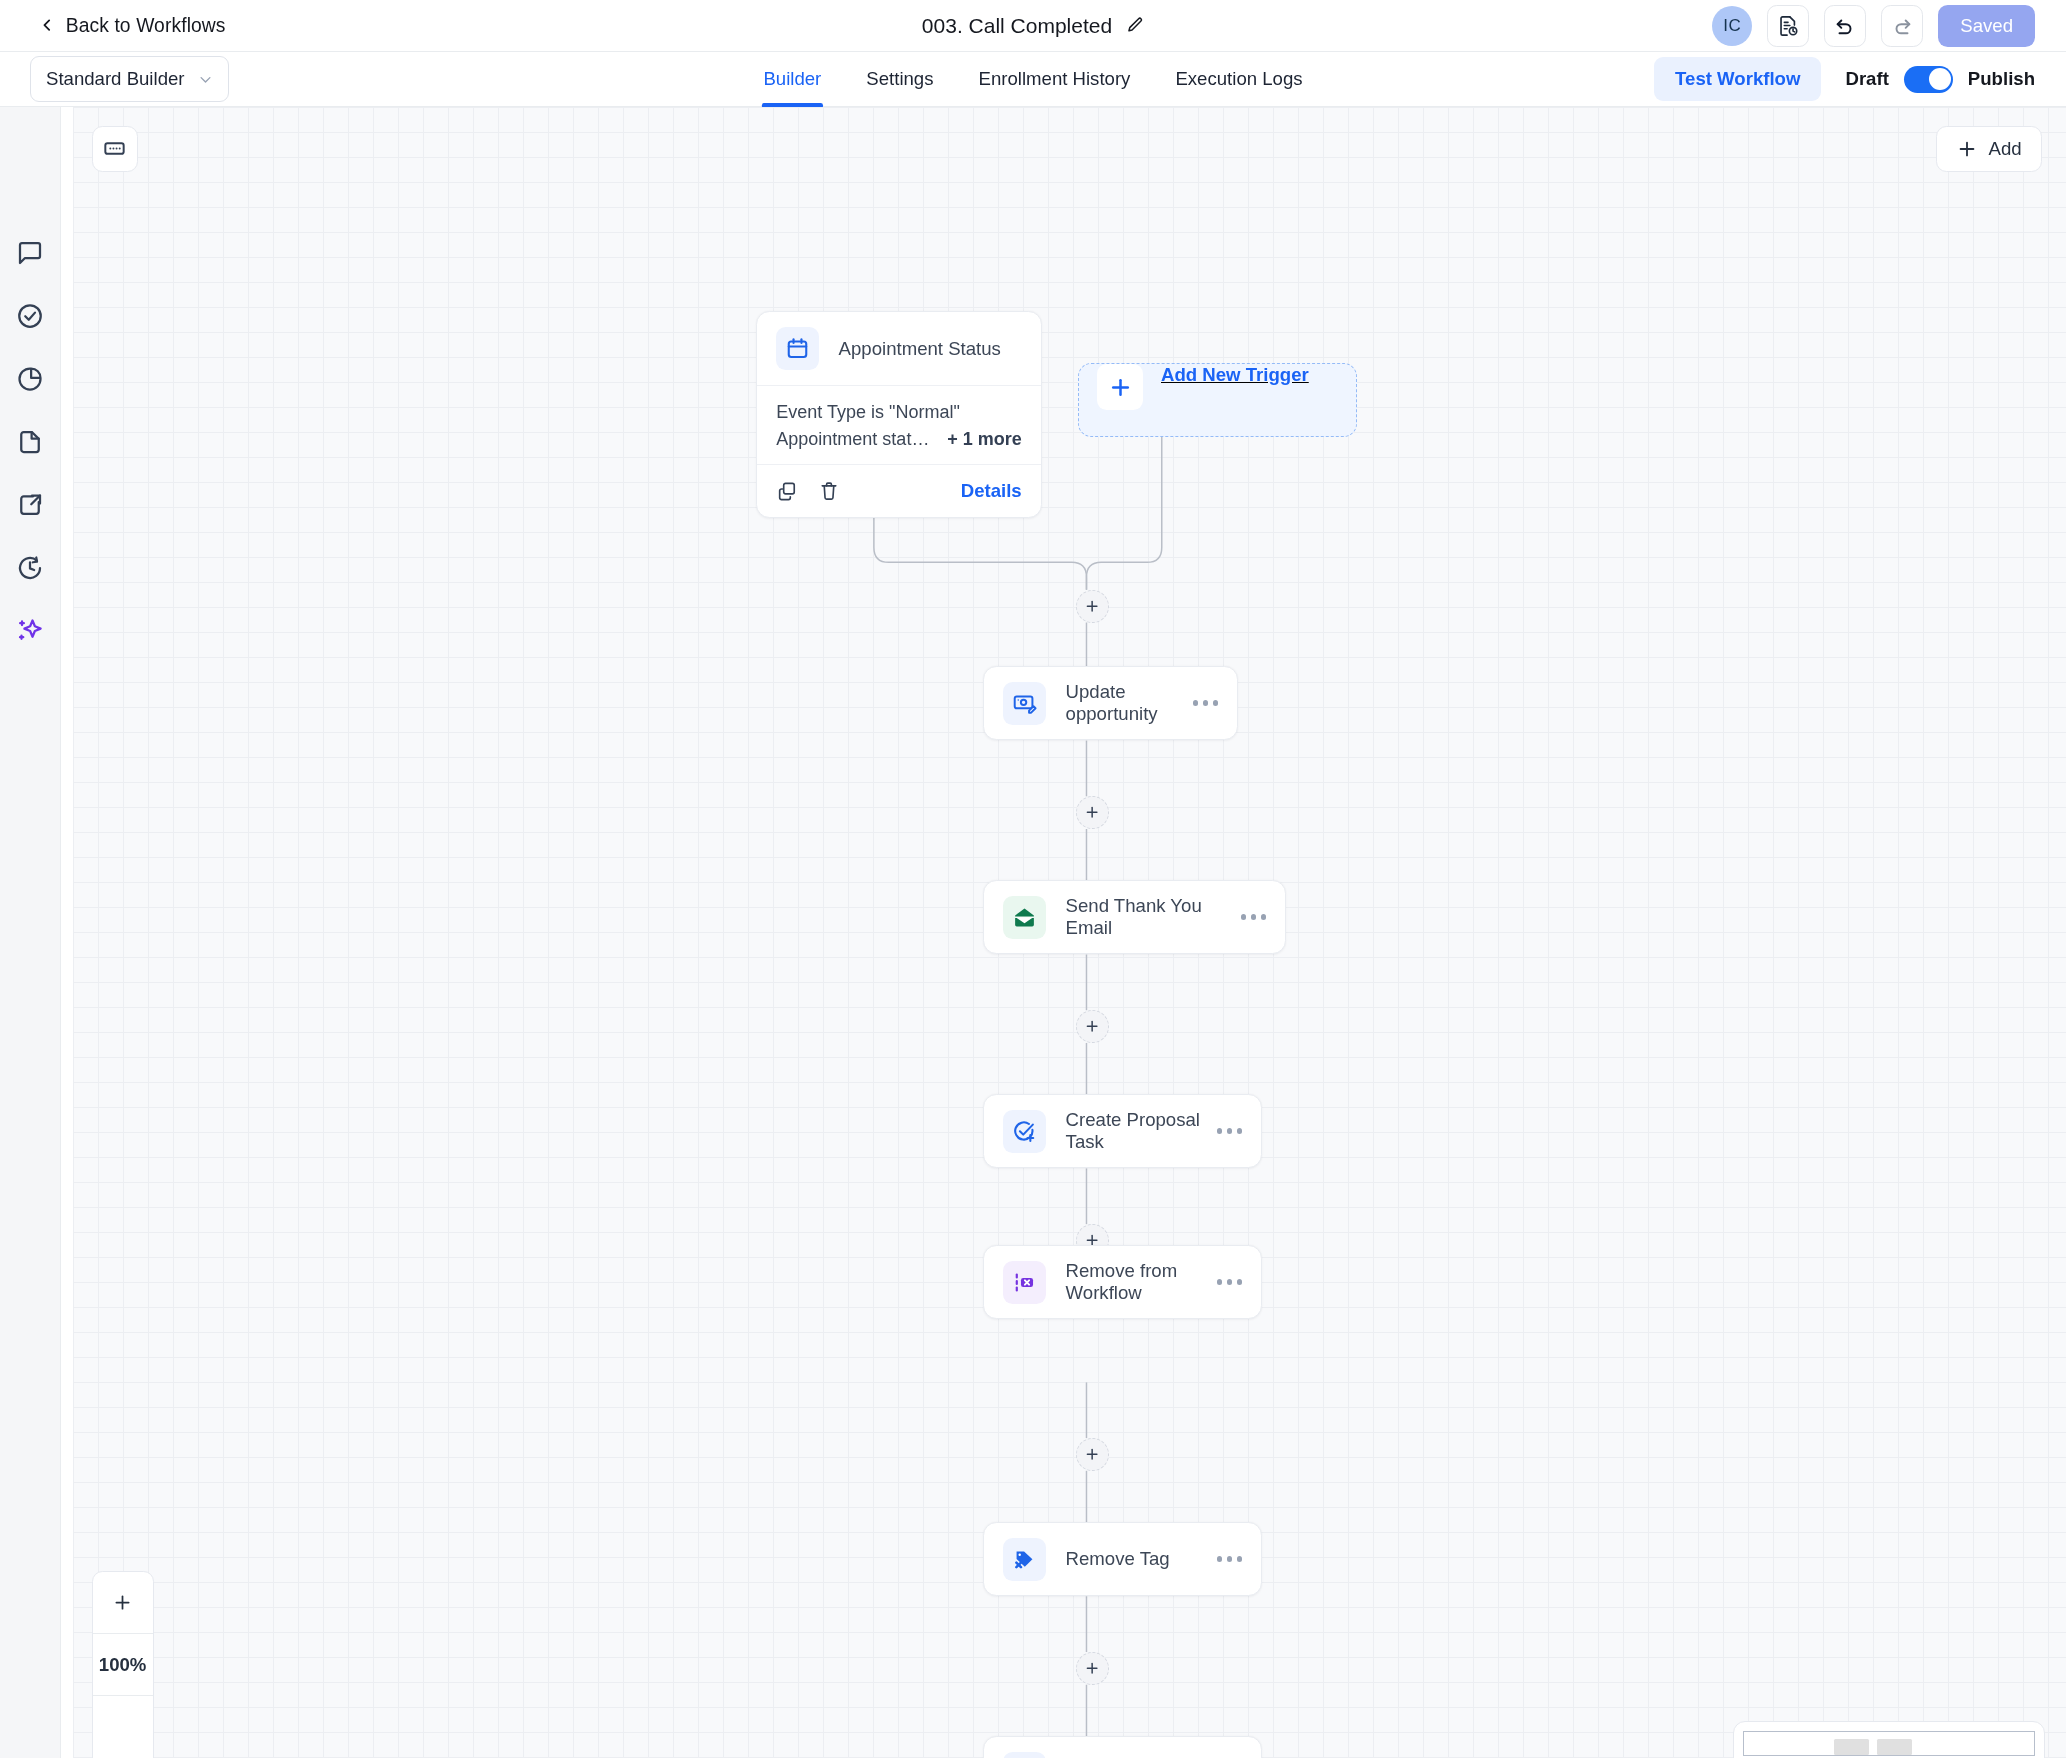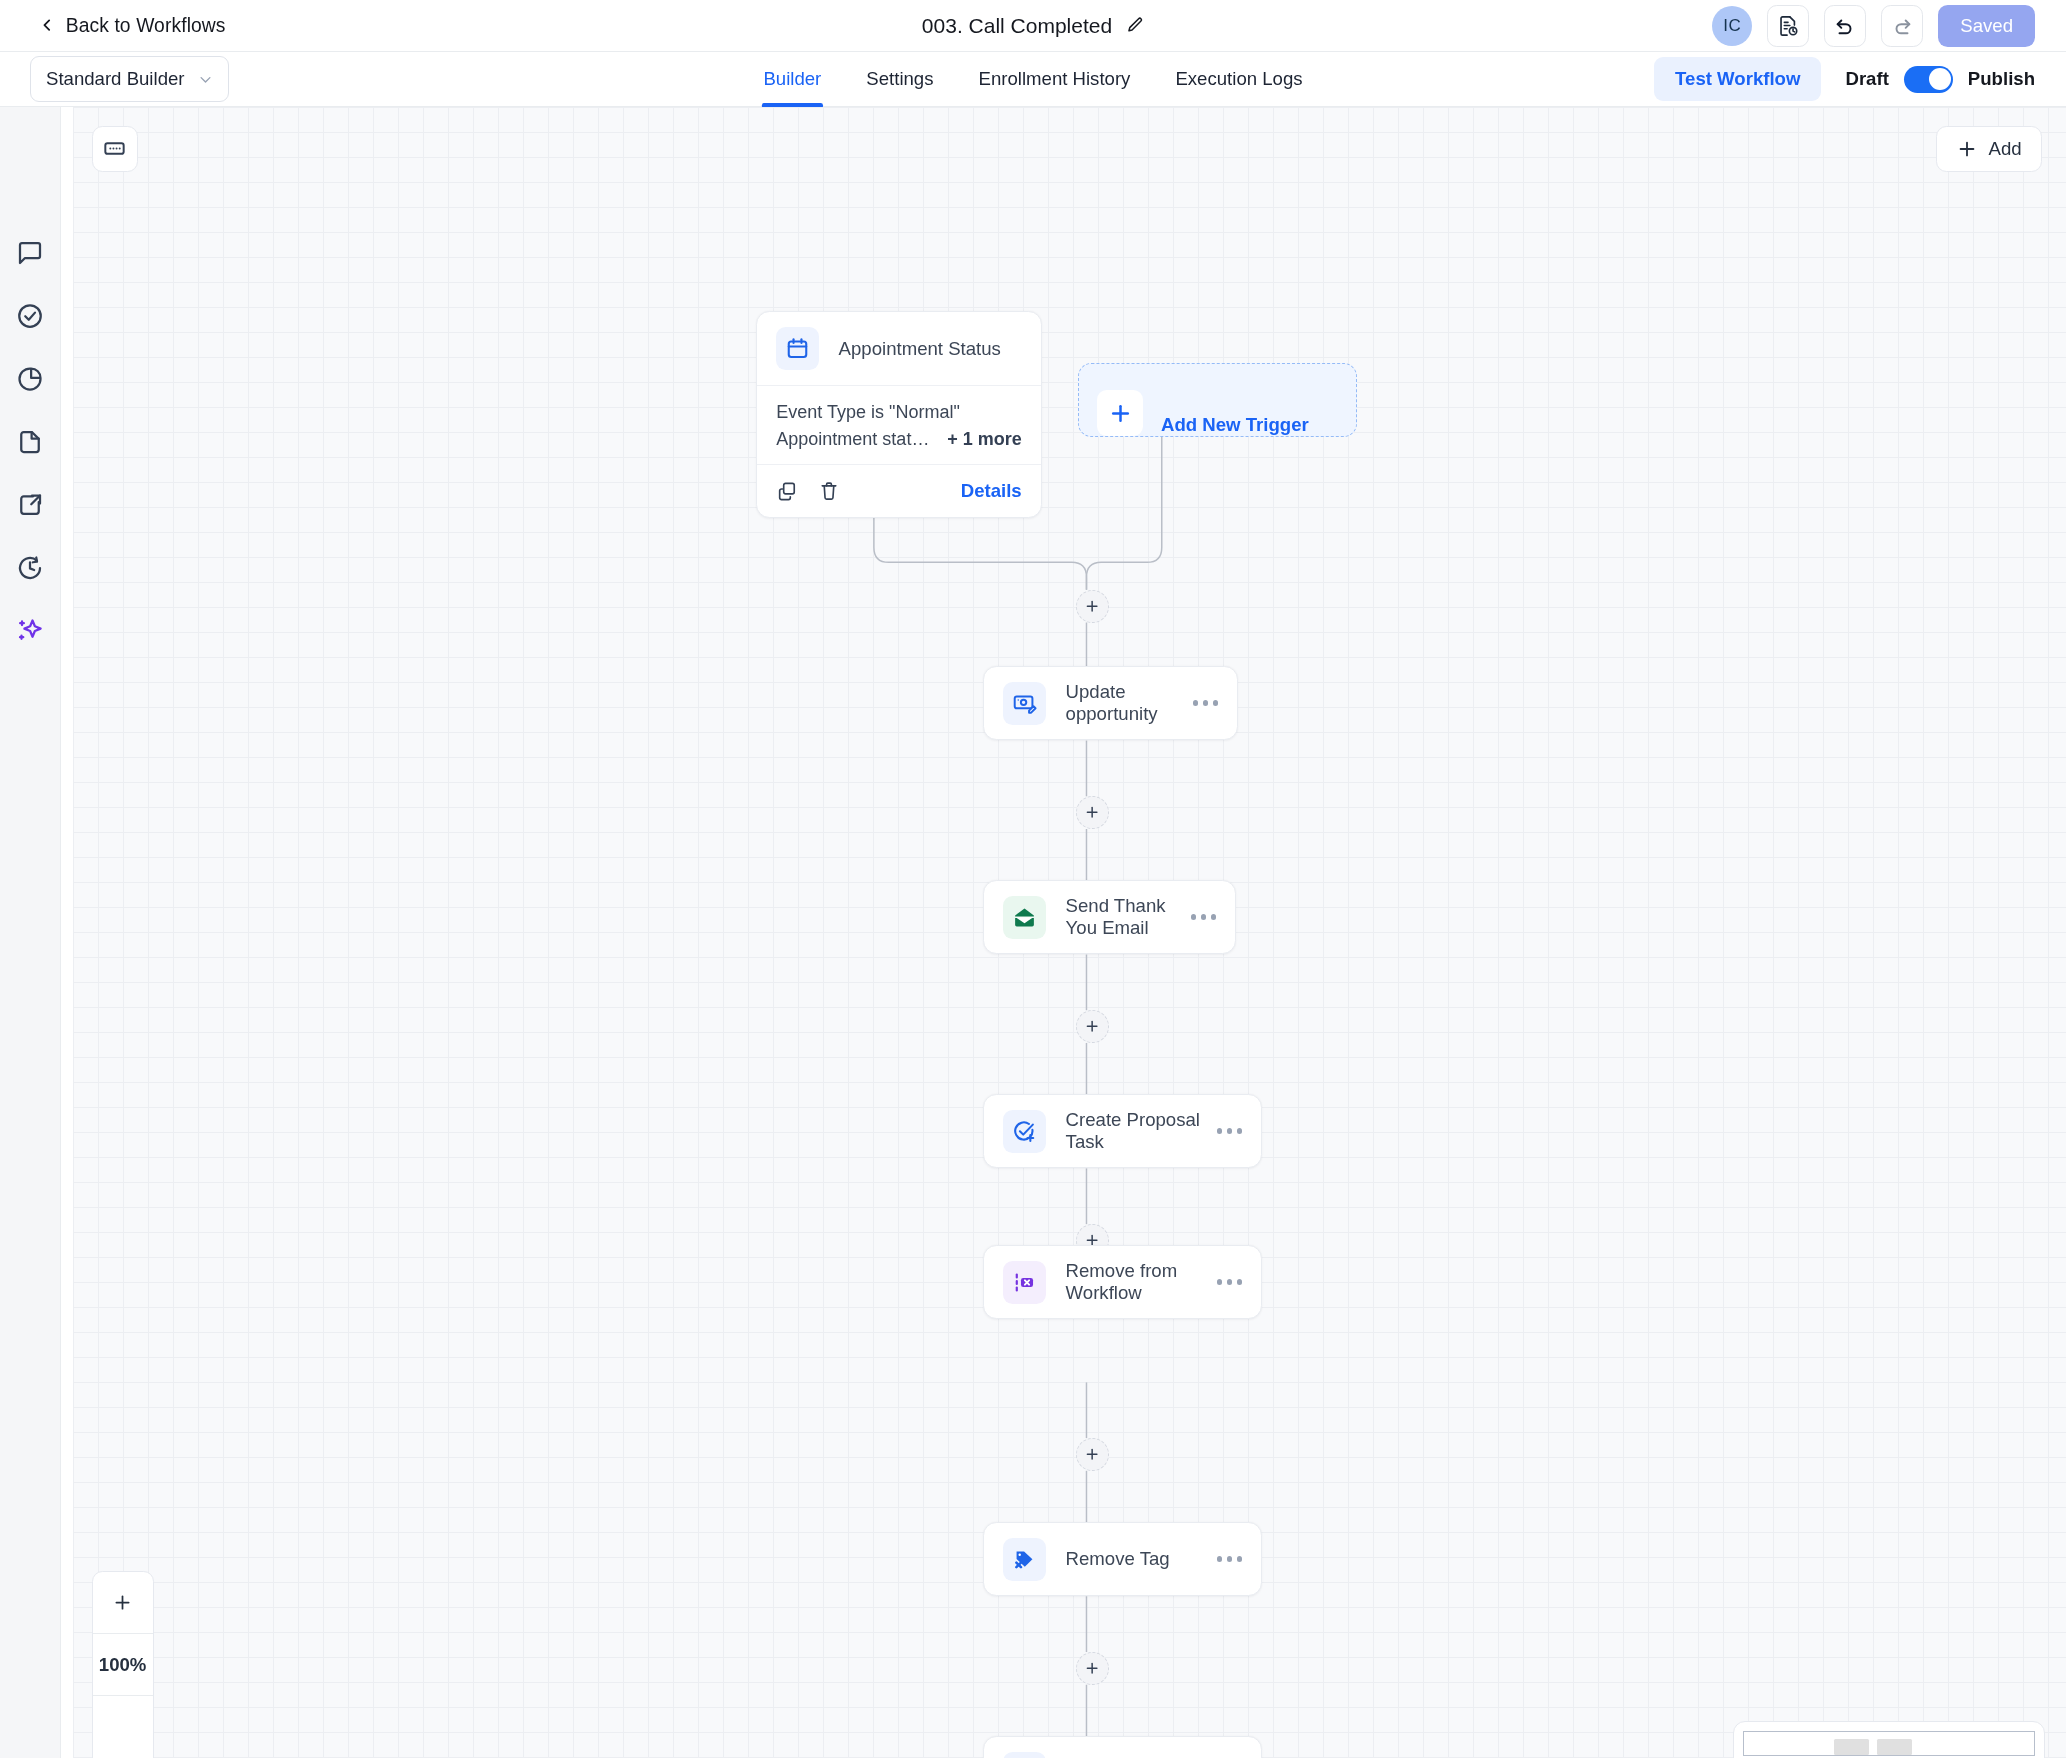--- a/index.html
+++ b/index.html
@@ -169,21 +169,21 @@
   .trigger-foot {
     border-top: 0.7px solid #eef0f4; height: 53px;
     display: flex; align-items: center; padding: 0 19.3px; gap: 19.3px;
   }
   .foot-icon { width: 22px; height: 22px; cursor: pointer; }
   .details-link { margin-left: auto; font-size: 18.6px; color: #1a63f5; font-weight: 600; cursor: pointer; }
 
   
   .add-trigger {
     position: absolute; border: 1.5px dashed #95bbf7; border-radius: 13.4px;
-    background: #eff5ff; display: flex; align-items: flex-end; cursor: pointer;
+    background: #eff5ff; display: flex; align-items: flex-start; cursor: pointer; text-decoration: underline;
   }
   .add-trigger .plus-box {
     width: 46px; height: 46px; border-radius: 9.7px; background: #fff;
     display: flex; align-items: center; justify-content: center;
     margin-left: 18px; flex: 0 0 46px;
   }
   .add-trigger .label { margin-left: 18px; font-size: 18.6px; color: #1a63f5; font-weight: 700; }
 
   .plus-node {
     position: absolute; width: 33px; height: 33px; border-radius: 50%;
@@ -464,21 +464,21 @@
             </svg>
           </div>
           <div class="node-title">Update opportunity</div>
           <div class="node-dots">
               <i></i>
               <i></i>
               <i></i>
             </div>
         </div>
 
-        <div class="node-card" style="left:910px; top:773px; width:253px; height:74px;">
+        <div class="node-card" style="left:910px; top:773px; width:303px; height:74px;">
           <div class="node-icon" style="background:#e9f7ef;">
             <svg width="25" height="25" viewBox="0 0 24 24" fill="#0f7a4e" stroke="none">
               <path d="M12 3.4L21 10v1.1H3V10z"></path>
               <path d="M3 12.4h18V19a1.6 1.6 0 0 1-1.6 1.6H4.6A1.6 1.6 0 0 1 3 19z"></path>
               <path d="M3.6 11.8h16.8L12 17.4z" fill="#fff"></path>
             </svg>
           </div>
           <div class="node-title">Send Thank You Email</div>
           <div class="node-dots">
               <i></i>

